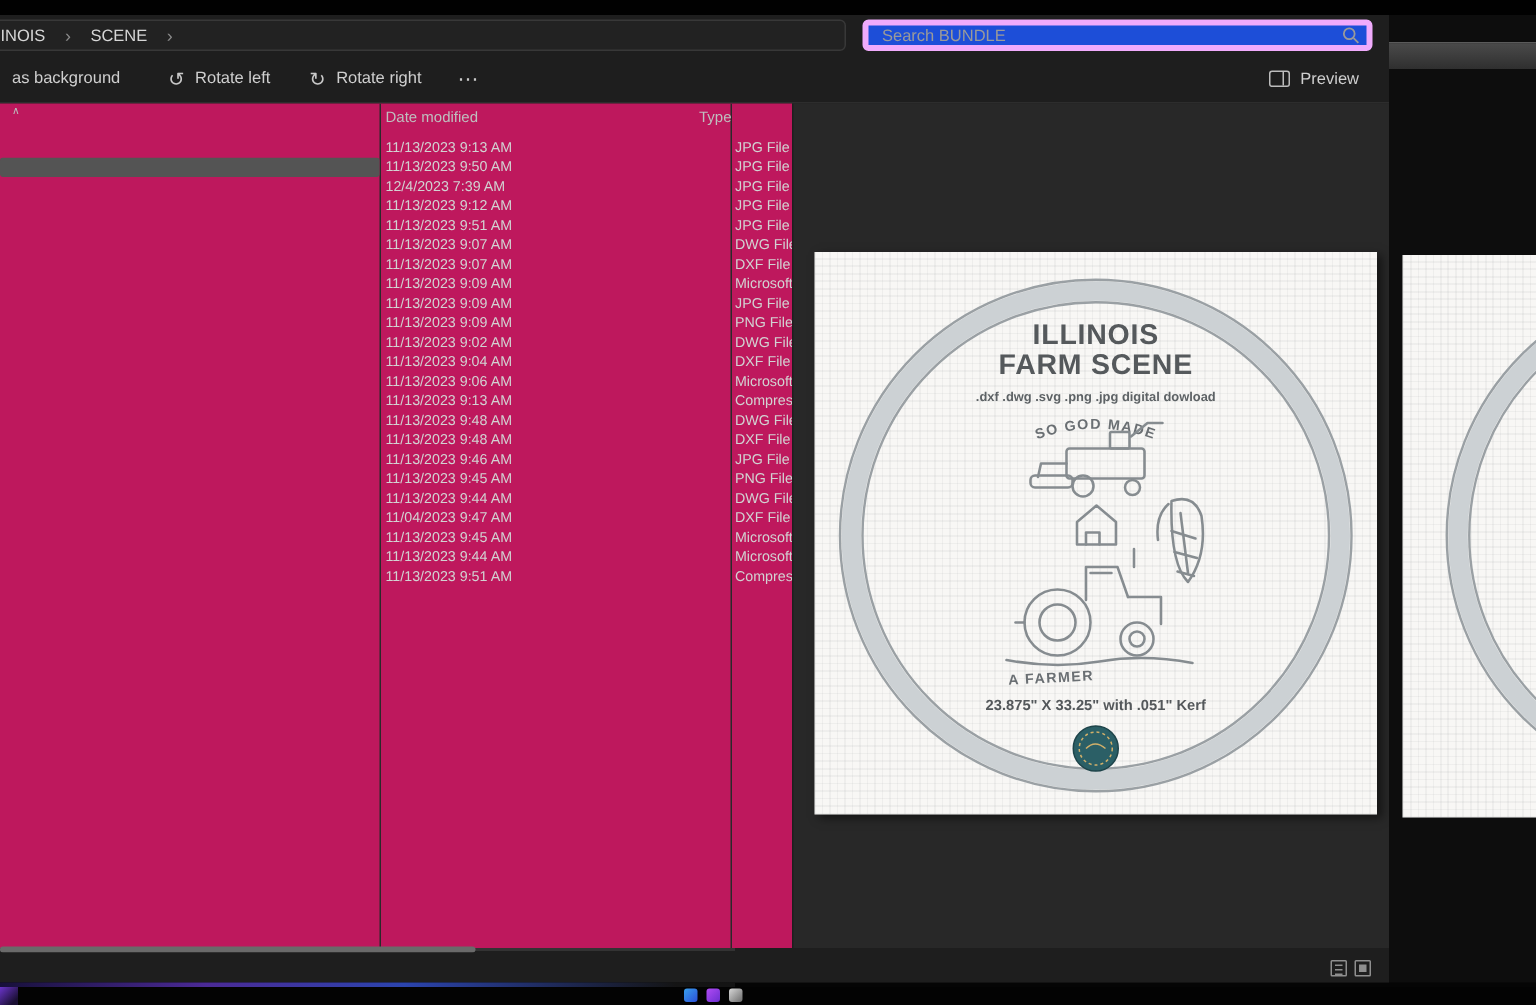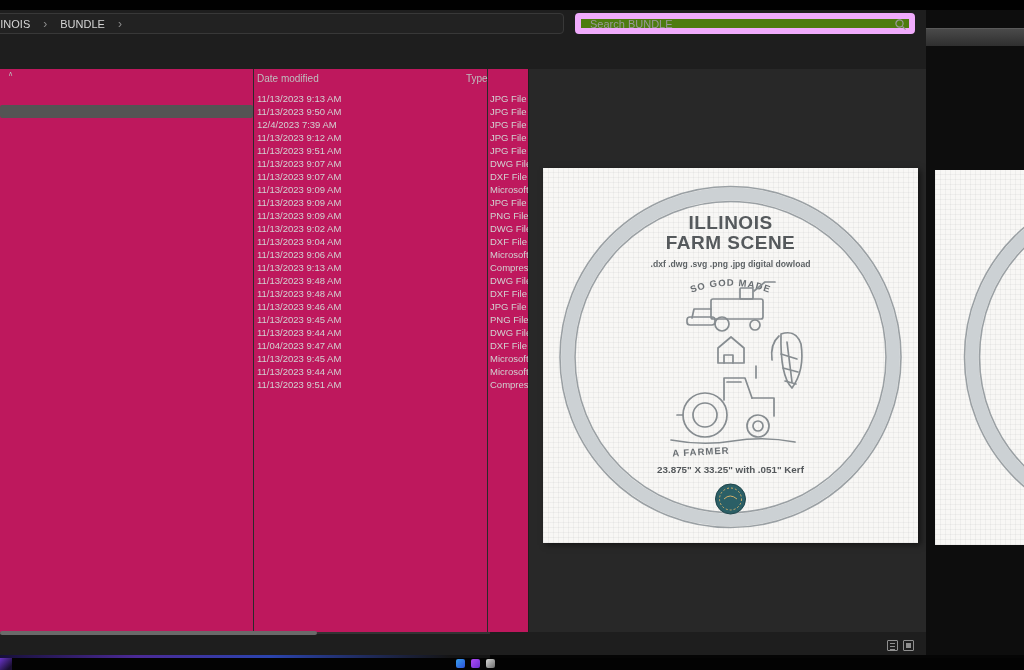--- a/index.html
+++ b/index.html
@@ -10,21 +10,21 @@
   
   .window{position:absolute;left:0;top:10px;width:926px;height:645px;background:#1e1e1e;overflow:hidden}
 
   
   .addressbar{position:absolute;left:0;top:0;width:100%;height:26px;background:#1e1e1e}
   .crumb-bar{position:absolute;left:-30px;top:3px;width:594px;height:21px;background:#222;
     border:1px solid #383838;border-radius:4px;display:flex;align-items:center;padding-left:10px;overflow:hidden}
   .crumb{font-size:11px;color:#d6d6d6;padding:2px 4px;border-radius:3px;white-space:nowrap;cursor:default}
   .crumb-sep{font-size:12px;color:#8b8b8b;margin:0 9px;line-height:1}
   .search-box{position:absolute;left:575px;top:3px;width:340px;height:21px}
-  .search-box input{width:100%;height:100%;background:#4d7c0f;border:6px solid #f0abfc;border-radius:4px;
+  .search-box input{width:100%;height:100%;background:#1d4ed8;border:4px solid #f0abfc;border-radius:4px;
     color:#dddddd;font-size:11px;padding:0 38px 0 9px;outline:none;font-family:inherit}
   .search-box input::placeholder{color:#9a9a9a}
   .search-icon{position:absolute;right:8px;top:4px;width:13px;height:13px}
 
   
   .toolbar{position:absolute;left:0;top:26px;width:100%;height:33px;display:flex;align-items:center;
     border-bottom:1px solid #2d2d2d;background:#1e1e1e}
   .tb-btn{display:flex;align-items:center;gap:7px;color:#cfcfcf;font-size:11px;padding:5px 8px;border-radius:4px;
     white-space:nowrap;cursor:default}
   .tb-icon{font-size:13px;color:#c9c9c9;line-height:1}
@@ -92,34 +92,54 @@
 
 <div class="screen">
   <div class="top-strip"></div>
 
   <div class="window">
 
     <div class="addressbar">
       <div class="crumb-bar">
         <span class="crumb">ILLINOIS</span>
         <span class="crumb-sep">›</span>
-        <span class="crumb">BUNDLE</span>
+        <span class="crumb">SCENE</span>
         <span class="crumb-sep">›</span>
       </div>
       <div class="search-box">
         <input type="text" placeholder="Search BUNDLE" style="">
         <span class="search-icon">
           <svg width="13" height="13" viewBox="0 0 13 13">
             <circle cx="5.5" cy="5.5" r="3.6" fill="none" stroke="#9a9a9a" stroke-width="1.2"></circle>
             <line x1="8.4" y1="8.4" x2="11.6" y2="11.6" stroke="#9a9a9a" stroke-width="1.2"></line>
           </svg>
         </span>
       </div>
     </div>
 
+    <div class="toolbar">
+      <div class="tb-btn" style="margin-left:0">
+        <span>as background</span>
+      </div>
+      <div class="tb-btn" style="margin-left:16px">
+        <span class="tb-icon">↺</span>
+        <span>Rotate left</span>
+      </div>
+      <div class="tb-btn" style="margin-left:10px">
+        <span class="tb-icon">↻</span>
+        <span>Rotate right</span>
+      </div>
+      <div class="tb-more" style="margin-left:6px">⋯</div>
+      <div class="tb-right">
+        <div class="tb-btn">
+          <span class="preview-glyph"></span>
+          <span>Preview</span>
+        </div>
+      </div>
+    </div>
 
     <div class="list-pane">
       <div class="col-line" style="left:253px"></div>
       <div class="col-line" style="left:487px"></div>
       <div class="headers">
         <span class="sort-caret">∧</span>
         <span class="hdr" style="left:257px">Date modified</span>
         <span class="hdr" style="left:466px">Type</span>
       </div>
       <div class="rows">

